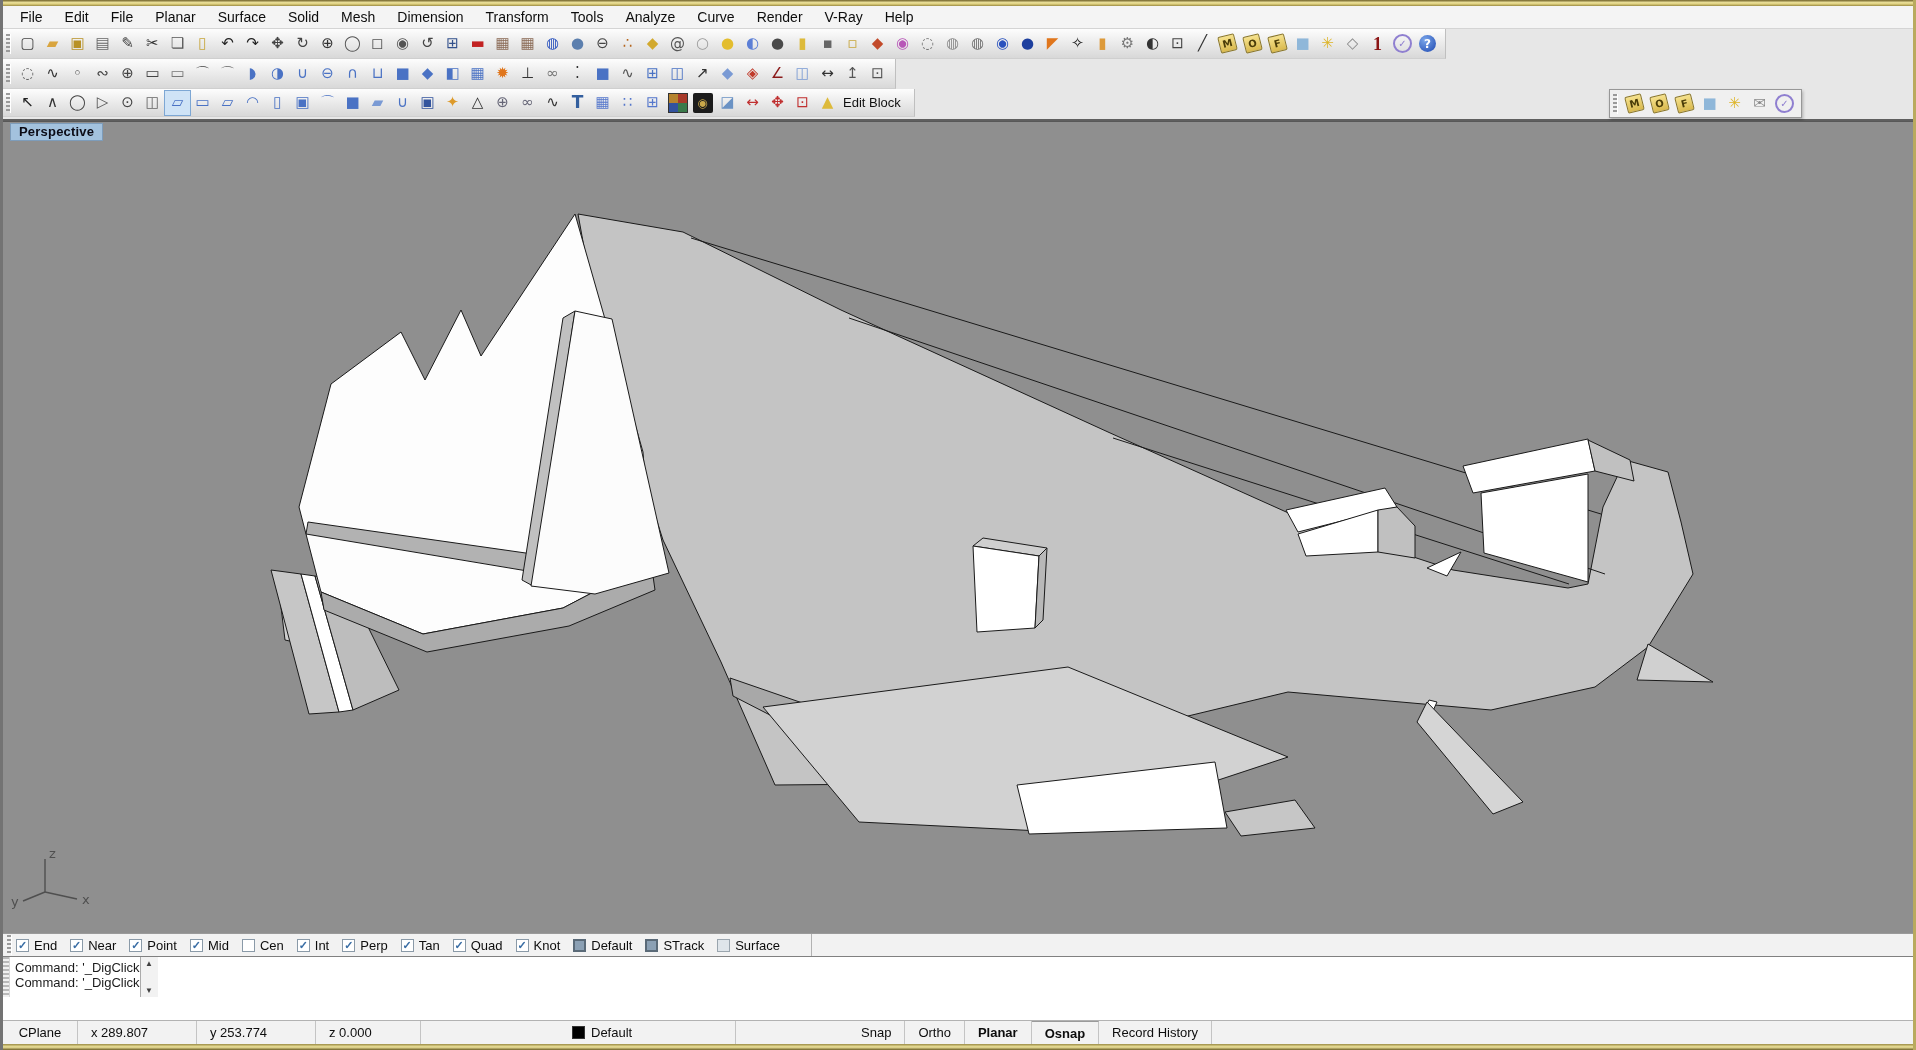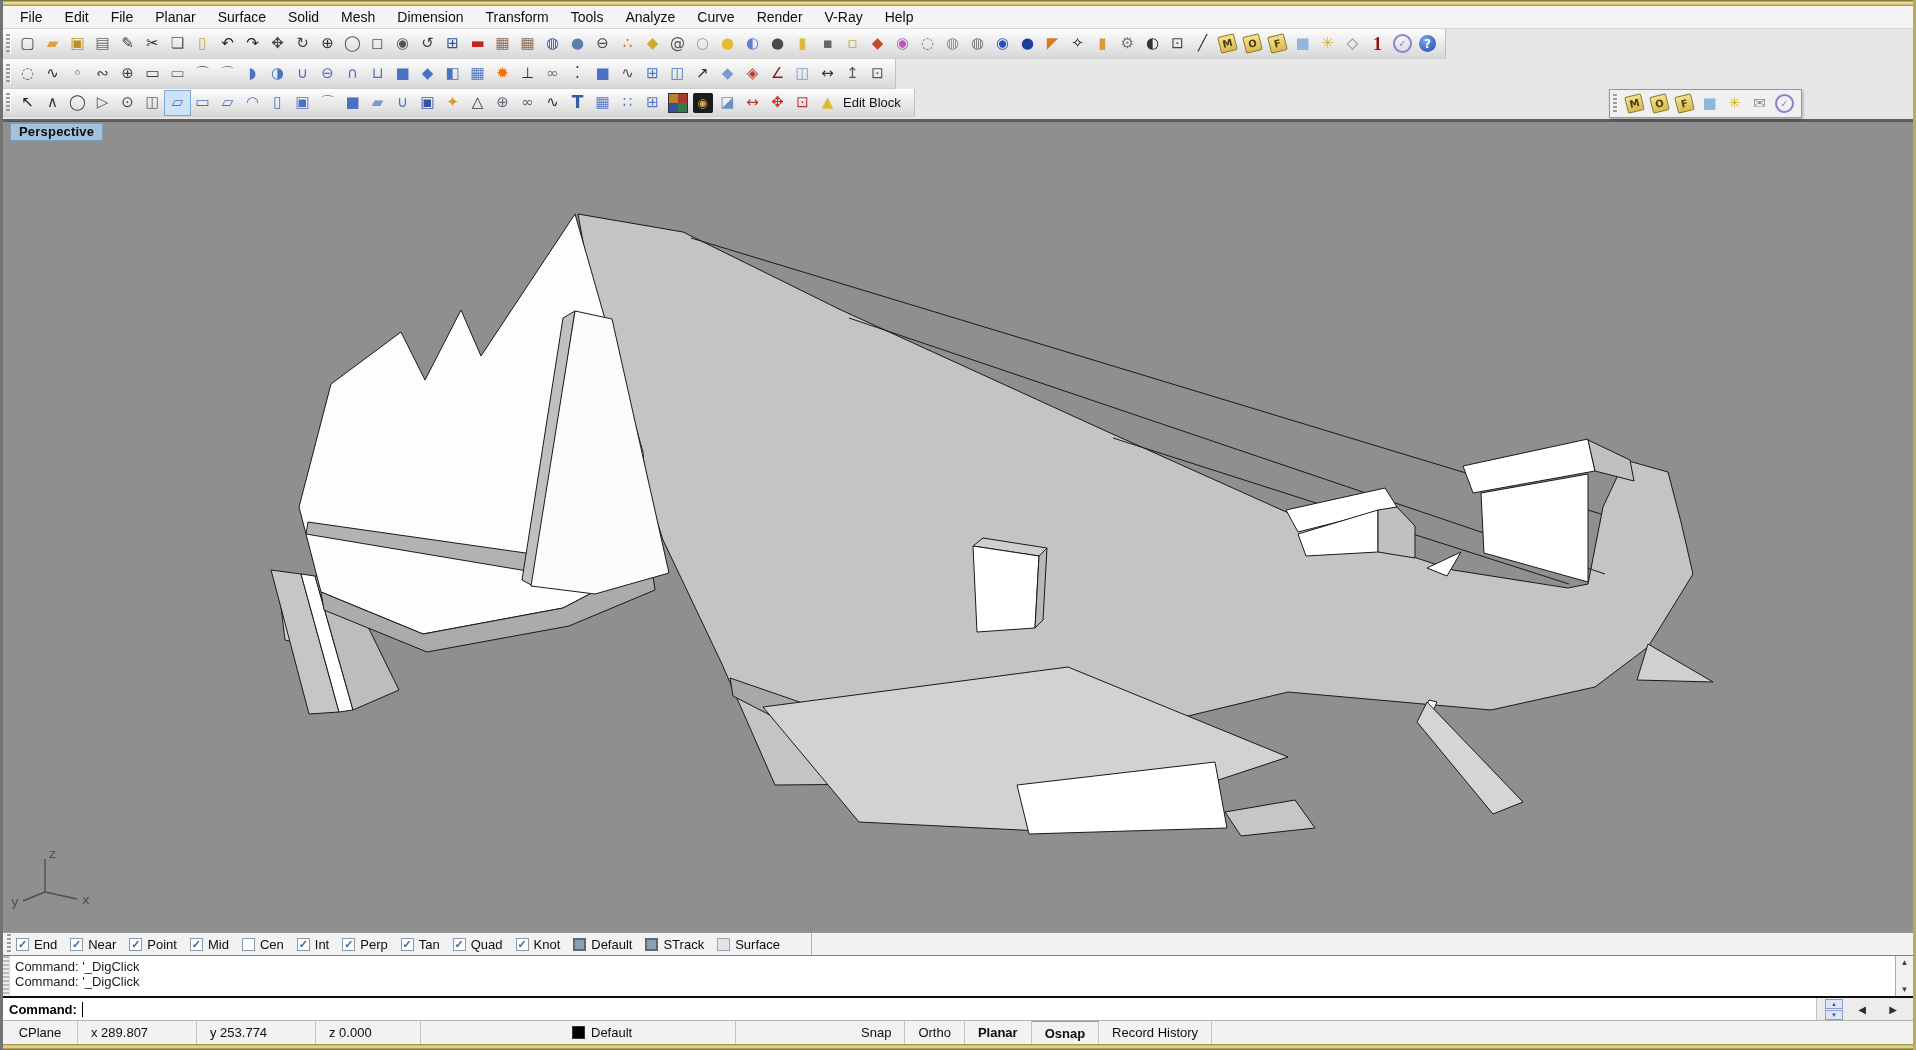--- a/index.html
+++ b/index.html
@@ -46,21 +46,21 @@
   
   .osnap{height:22px;flex:0 0 22px;background:#f2f2f2;border-top:1px solid #9a9a9a;display:flex;align-items:center;font-size:13px;}
   .osnap-strip{display:flex;align-items:center;height:100%;padding:0 18px 0 3px;border-right:1px solid #b2b2b2;}
   .osnap-item{display:flex;align-items:center;margin-right:13px;color:#0d0d0d;white-space:nowrap;}
   .cb{width:13px;height:13px;box-sizing:border-box;background:#fff;border:1px solid #8a9aa8;margin-right:5px;display:flex;
     align-items:center;justify-content:center;font-size:11px;color:#3a6ea5;font-weight:bold;line-height:1;}
   .cb.filled{background:#8ba0b4;border:2px solid #5a6a78;color:transparent;}
   .cb.light{background:#dfe5ea;border:1px solid #9aa5ae;color:transparent;}
 
   
-  .command{flex:0 0 63px;display:flex;flex-direction:column;background:#fff;border-top:1px solid #808080;}
+  .command{flex:0 0 63px;display:flex;flex-direction:row;background:#fff;border-top:1px solid #808080;}
   .cmd-history{height:40px;display:flex;}
   .cmd-grip{width:6px;background:repeating-linear-gradient(180deg,#b9b9b9 0 2px,#f0f0f0 2px 4px);border-right:1px solid #d8d8d8;}
   .cmd-lines{flex:1;padding:3px 0 0 5px;font-size:13px;color:#1c1c1c;}
   .cmd-line{line-height:15px;}
   .cmd-scroll{width:17px;border-left:1px solid #ababab;background:#f2f2f2;display:flex;flex-direction:column;
     justify-content:space-between;align-items:center;font-size:8px;color:#404040;padding:2px 0;}
   .cmd-prompt{height:22px;border-top:2px solid #0d0d0d;display:flex;align-items:center;font-size:13px;}
   .prompt-label{font-weight:bold;color:#000;padding-left:6px;}
   .caret{width:1px;height:15px;background:#000;margin-left:5px;}
   .prompt-spacer{flex:1;height:100%;background:#fff;}
@@ -648,33 +648,20 @@
       <div class="cmd-grip"></div>
       <div class="cmd-lines" id="cmd-lines">
           <div class="cmd-line">Command: '_DigClick</div>
           <div class="cmd-line">Command: '_DigClick</div>
         </div>
       <div class="cmd-scroll">
         <span>▲</span>
         <span>▼</span>
       </div>
     </div>
-    <div class="cmd-prompt">
-      <span class="prompt-label">Command:</span>
-      <span class="caret"></span>
-      <span class="prompt-spacer"></span>
-      <div class="prompt-ctrl">
-        <span class="spinner">
-          <span class="spin-btn">▲</span>
-          <span class="spin-btn">▼</span>
-        </span>
-        <span class="harrow">◀</span>
-        <span class="harrow">▶</span>
-      </div>
-    </div>
   </div>
 
   <div class="statusbar" id="statusbar">
       <div class="status-pane cplane">
         <span>CPlane</span>
       </div>
       <div class="status-pane coord-x">
         <span>x 289.807</span>
       </div>
       <div class="status-pane coord-y">

